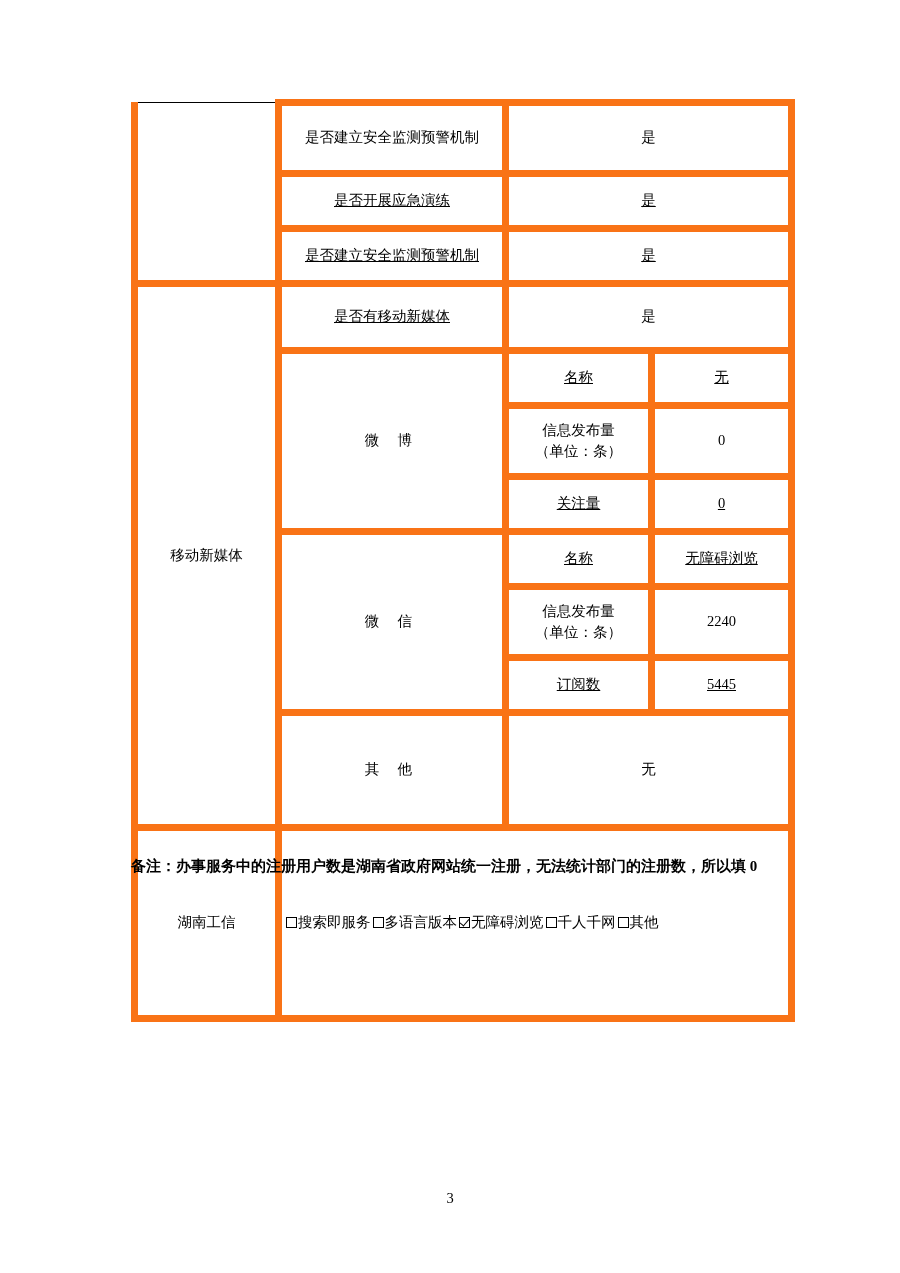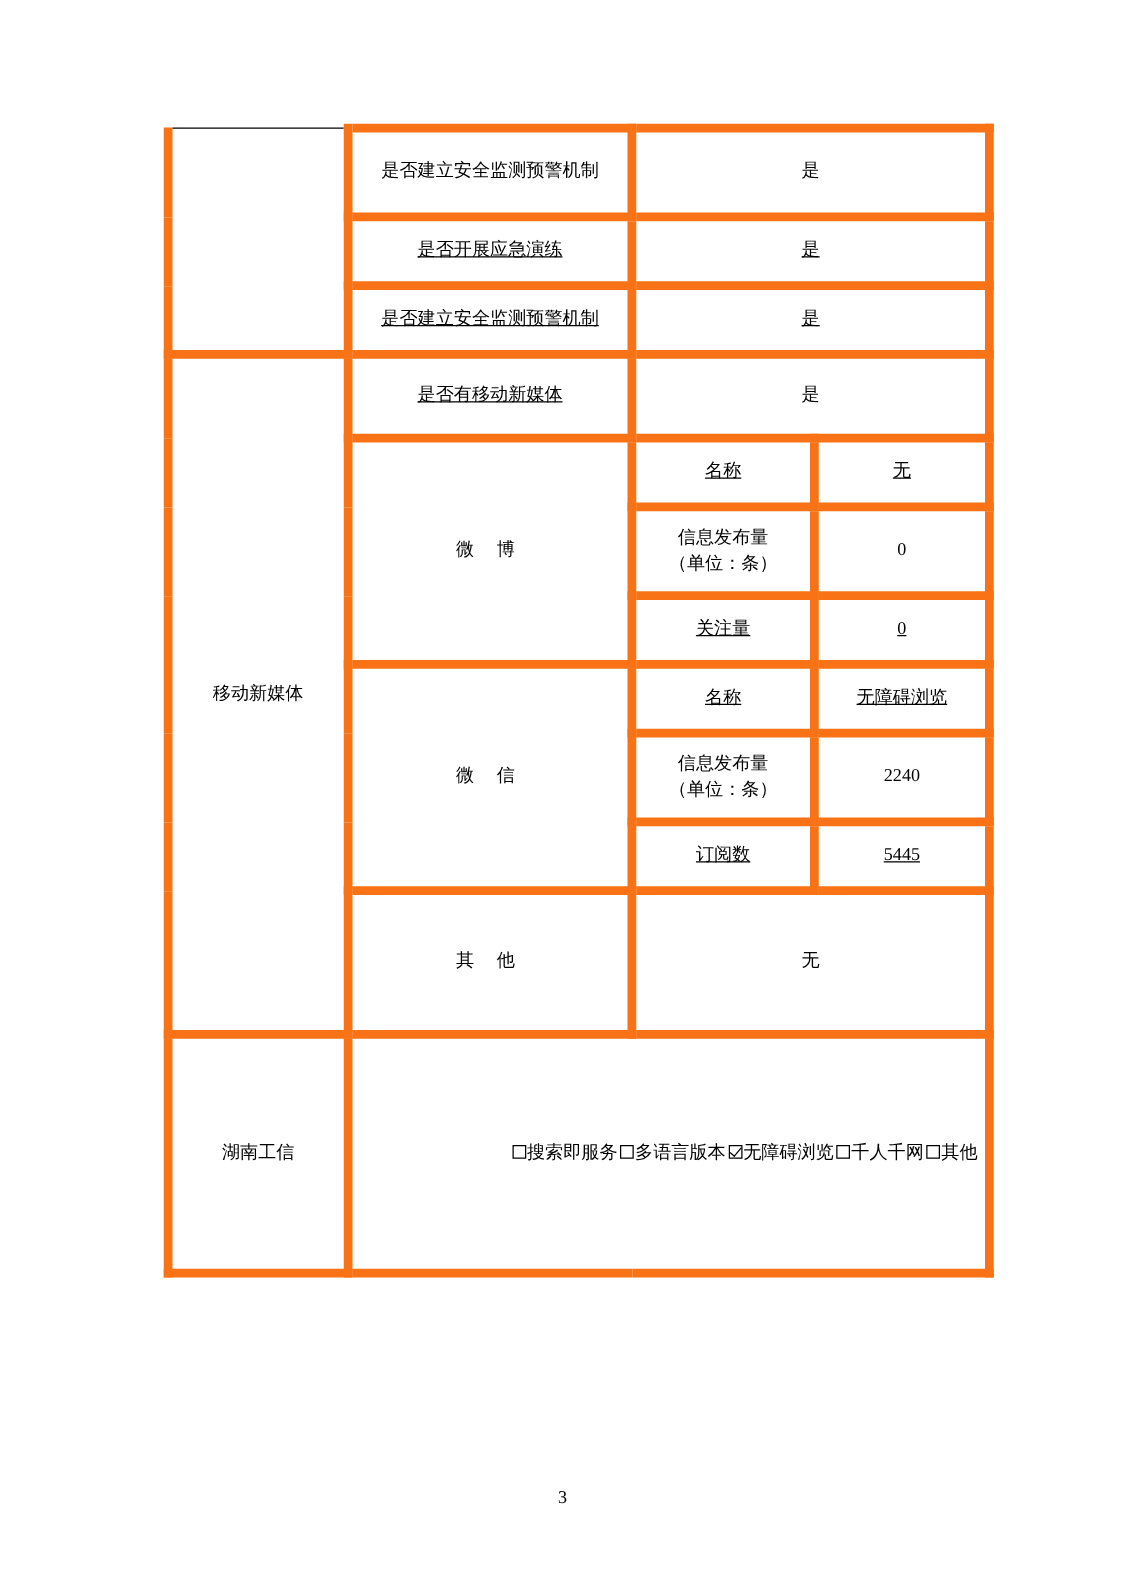--- a/index.html
+++ b/index.html
@@ -46,21 +46,21 @@
   .two-line {
     line-height: 1.35;
   }
   .innovation-cell {
     height: 172px;
     vertical-align: middle;
   }
   .checkbox-line {
     font-size: 14.5px;
     white-space: nowrap;
-    text-align: right;
+    text-align: left;
     font-family: "Liberation Serif", "DejaVu Serif", serif;
   }
   .chk {
     display: inline-block;
     width: 11px;
     height: 11px;
     border: 1.4px solid #000;
     position: relative;
     vertical-align: -1px;
     margin-right: 1px;
@@ -177,16 +177,17 @@
         <td class="innovation-cell">湖南工信</td>
         <td colspan="3" class="innovation-cell">
           <div class="checkbox-line">
             <span class="chk"></span><span class="chk-label">搜索即服务</span><span class="chk"></span><span class="chk-label">多语言版本</span><span class="chk checked"></span><span class="chk-label">无障碍浏览</span><span class="chk"></span><span class="chk-label">千人千网</span><span class="chk"></span><span class="chk-label">其他</span>
           </div>
         </td>
       </tr>
     </tbody>
   </table>
 
+  <div class="note">备注：办事服务中的注册用户数是湖南省政府网站统一注册，无法统计部门的注册数，所以填 0</div>
 
   <div class="page-number">3</div>
 
 </div>
 
 </body></html>

